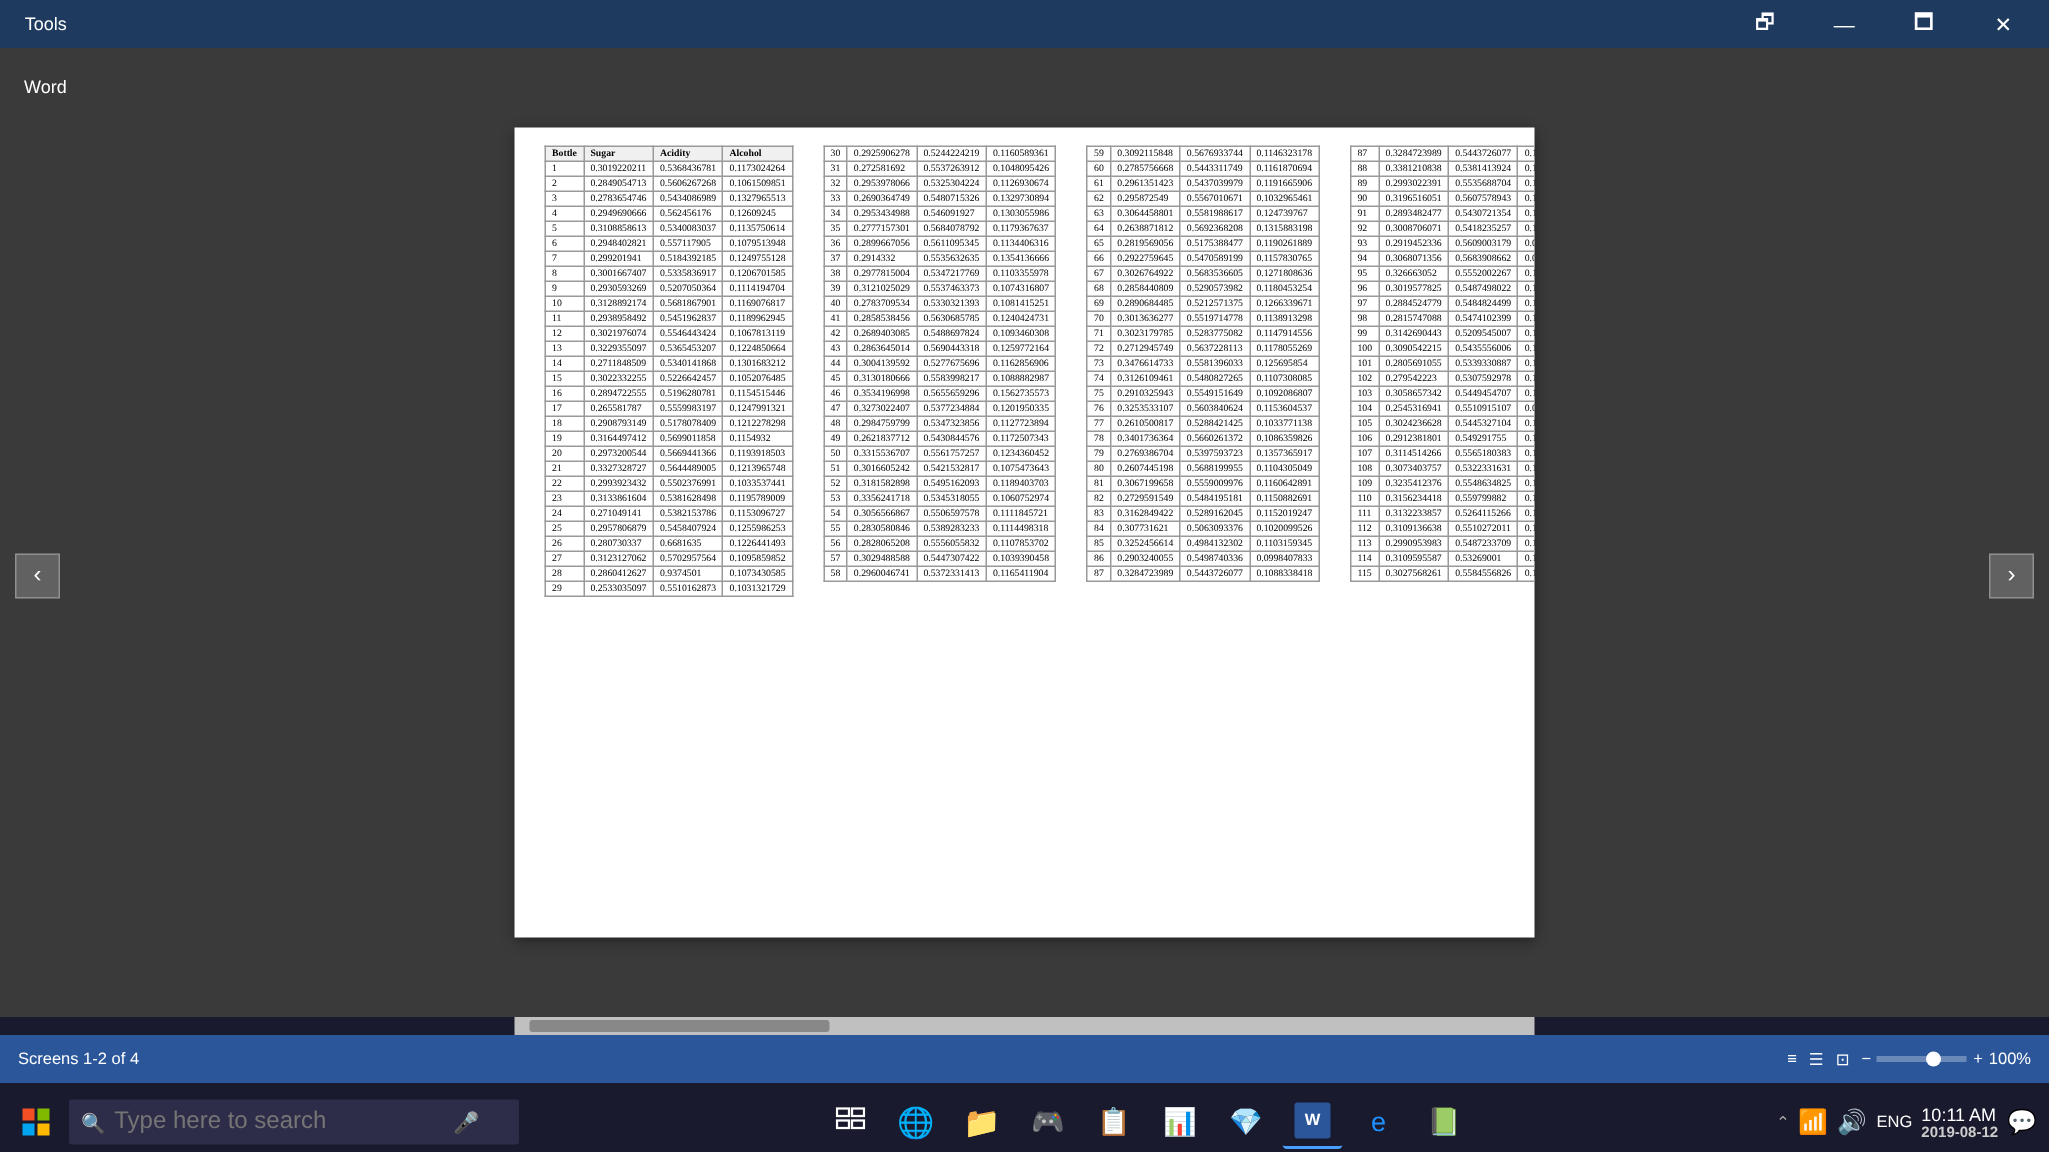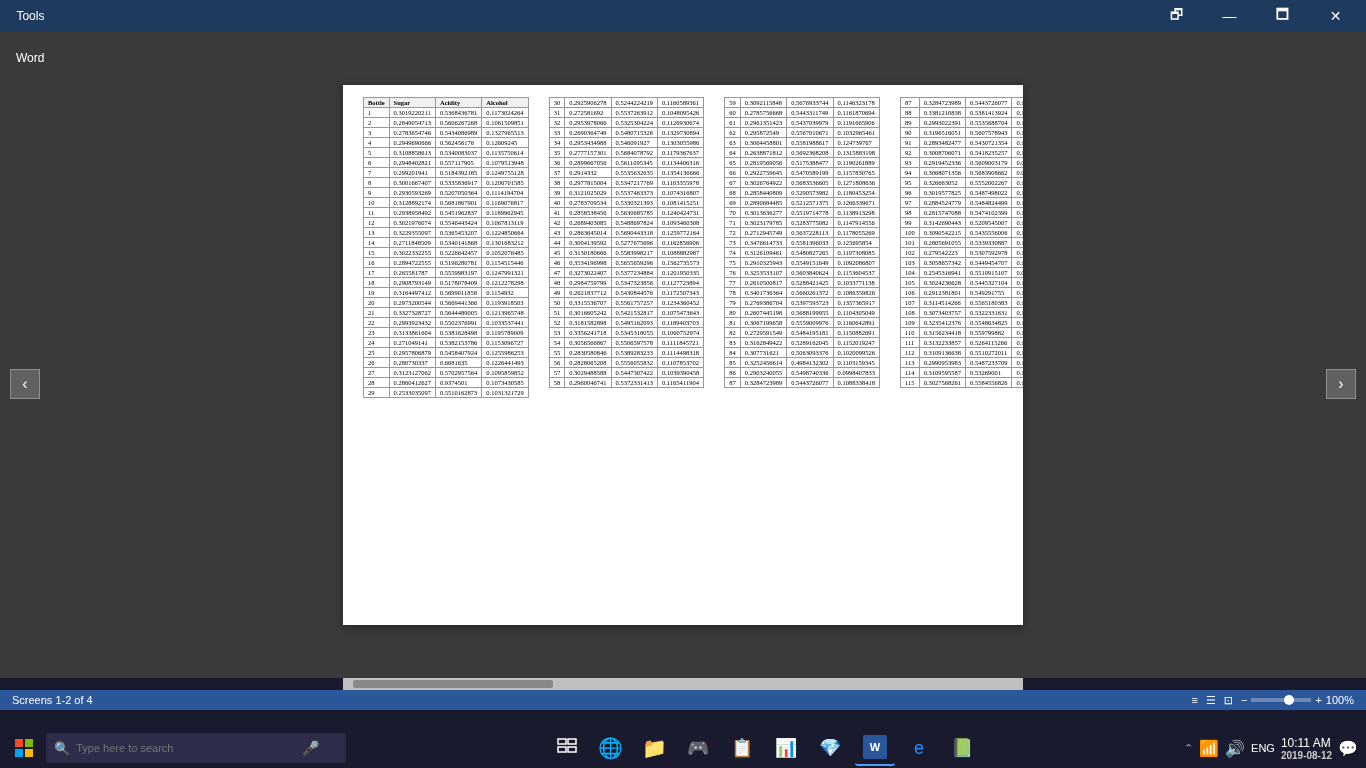--- a/index.html
+++ b/index.html
@@ -103,21 +103,21 @@
     .scroll-thumb {
       background: #888;
       height: 8px;
       width: 200px;
       margin-left: 10px;
       border-radius: 2px;
     }
 
     
     .status-bar {
-      height: 20px;
+      height: 32px;
       background: #2b579a;
       display: flex;
       align-items: center;
       justify-content: space-between;
       padding: 0 12px;
       color: white;
       font-size: 11px;
     }
     .status-bar-right { display: flex; align-items: center; gap: 8px; }
 
@@ -154,21 +154,21 @@
       display: flex;
       align-items: center;
       padding: 0 8px;
       gap: 6px;
       cursor: text;
     }
     .search-bar input {
       background: transparent;
       border: none;
       color: #f9a8d4;
-      font-size: 11px;
+      font-size: 16px;
       outline: none;
       width: 220px;
     }
     .search-icon { color: #aaa; font-size: 13px; }
 
     .taskbar-app {
       width: 40px; height: 36px;
       display: flex; align-items: center; justify-content: center;
       cursor: pointer;
       border-radius: 3px;

